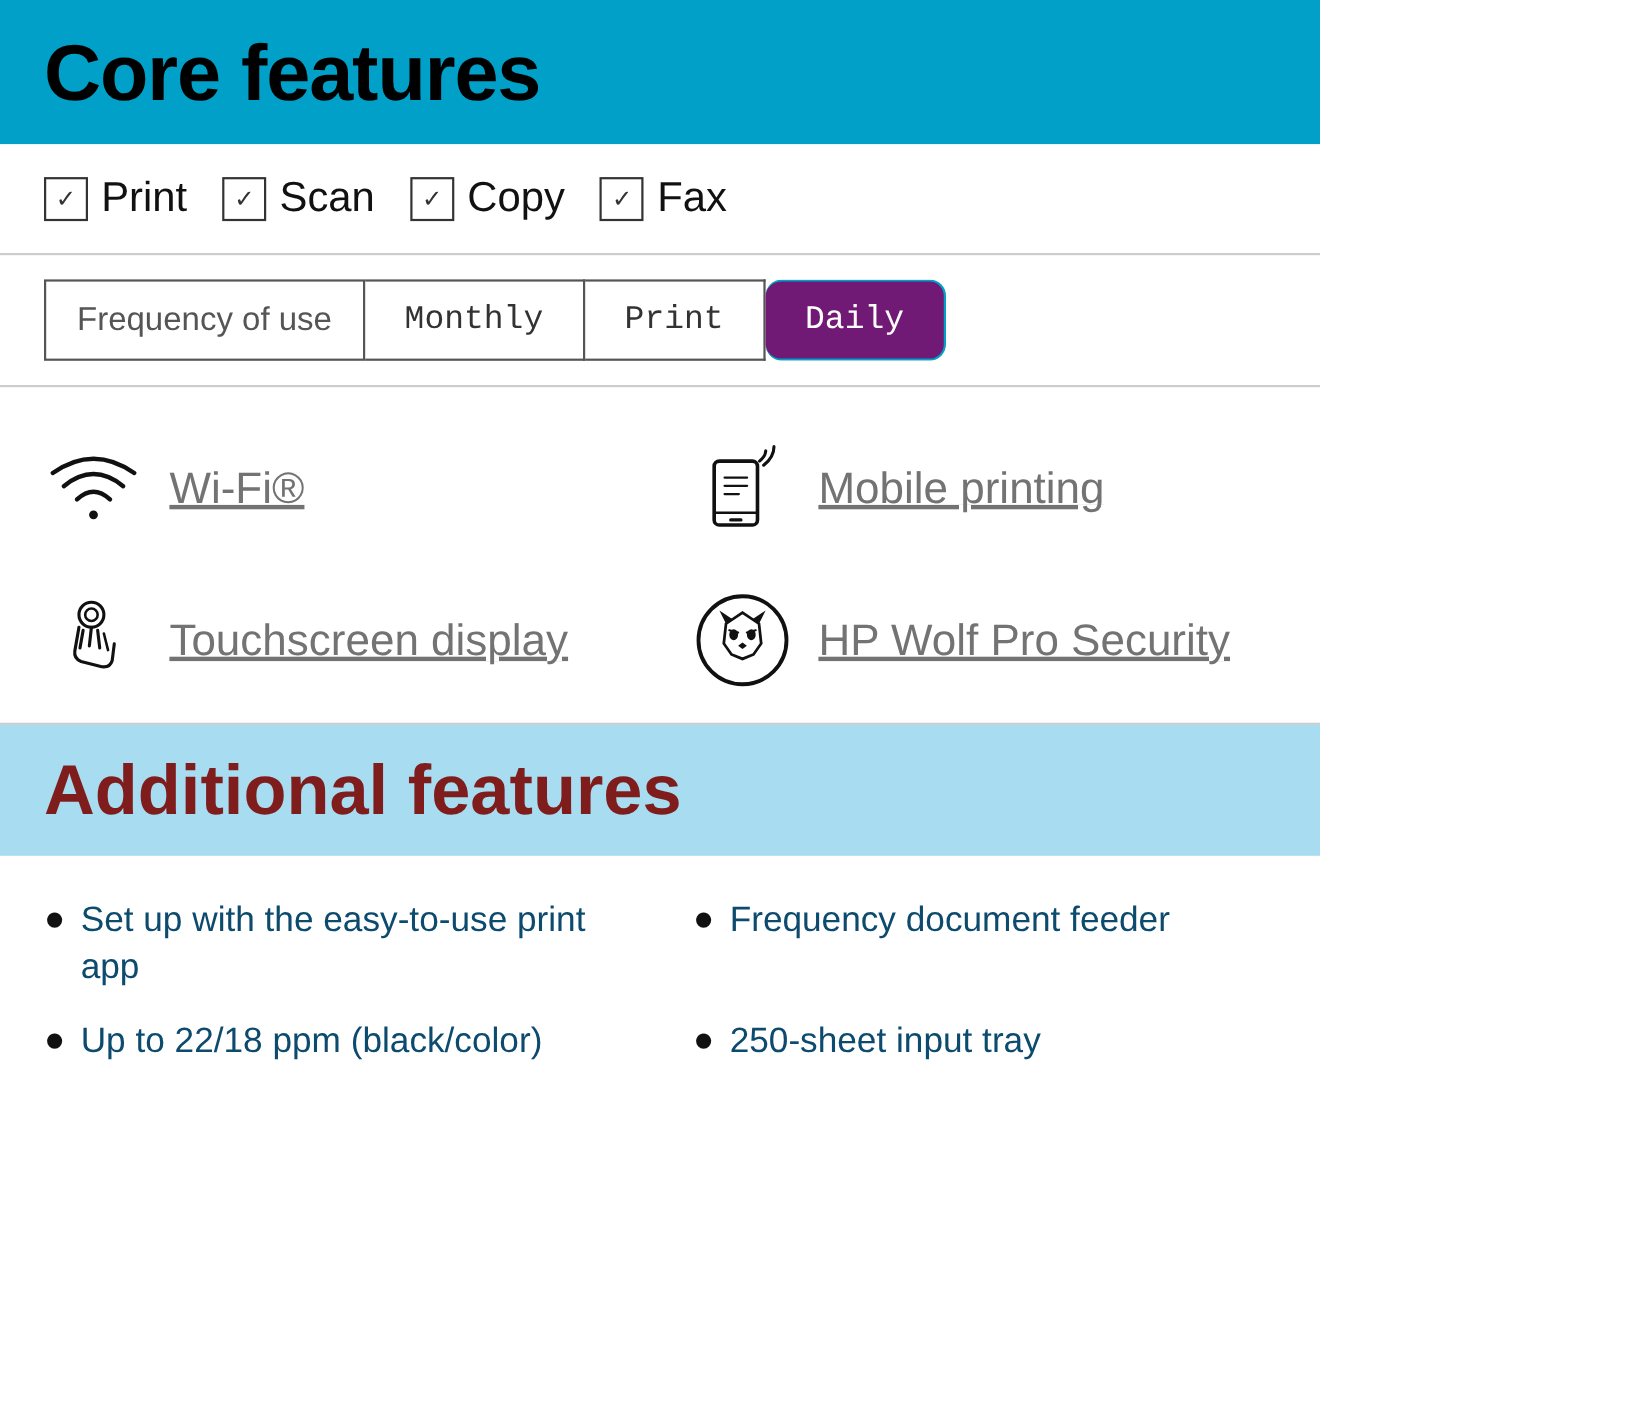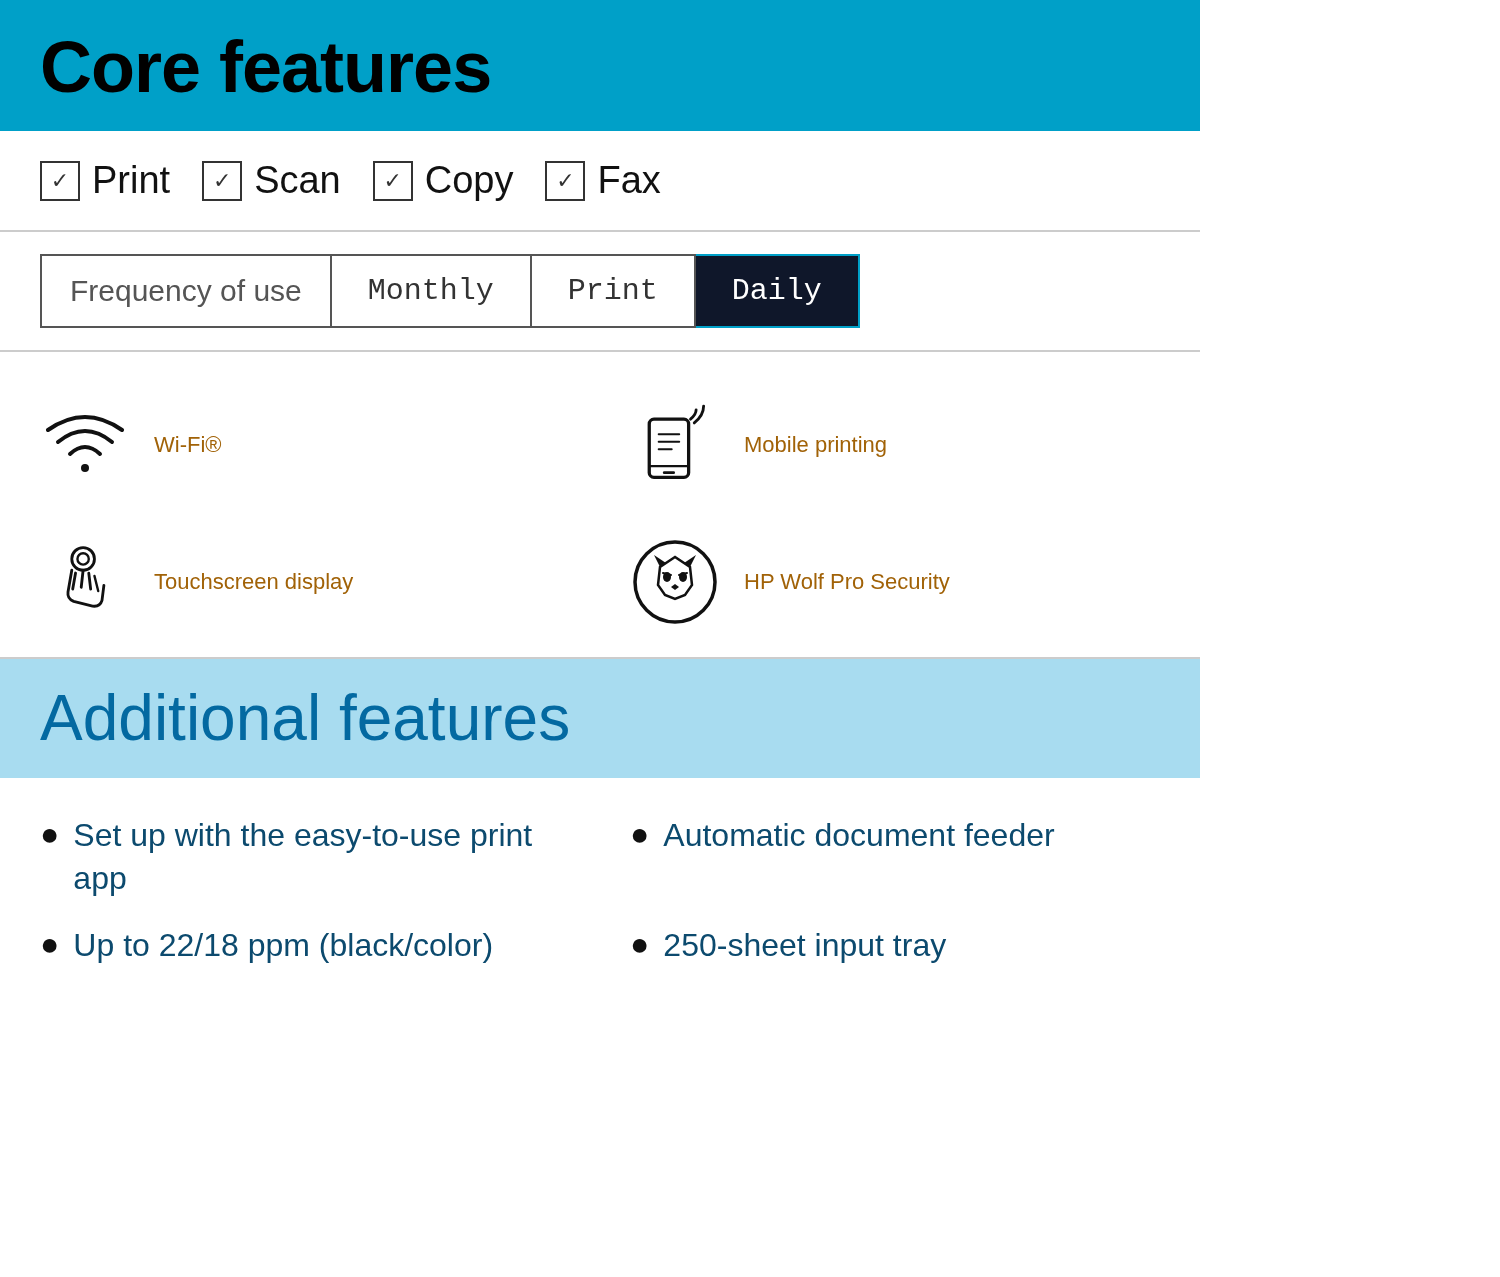--- a/index.html
+++ b/index.html
@@ -74,23 +74,24 @@
       border-left: none;
       padding: 18px 36px;
       font-size: 30px;
       color: #333;
       display: flex;
       align-items: center;
       cursor: pointer;
       font-family: Liberation Mono, monospace;
     }
     .freq-option.active {
-      background: #0f172a;
+      background: #701a75;
       color: #fff;
       border-color: #00A0C8;
+      border-radius: 15px;
     }
 
     
     .features-grid {
       display: grid;
       grid-template-columns: 1fr 1fr;
       padding: 40px 40px 20px 40px;
       gap: 30px 60px;
       border-bottom: 2px solid #ccc;
     }
@@ -101,23 +102,24 @@
       padding: 10px 0;
     }
     .feature-icon {
       width: 90px;
       flex-shrink: 0;
       display: flex;
       align-items: center;
       justify-content: center;
     }
     .feature-text {
-      font-size: 22px;
-      color: #a16207;
+      font-size: 40px;
+      color: #737373;
       font-weight: 400;
+      text-decoration: underline;
     }
 
     
     .wifi-svg {
       width: 80px;
       height: 65px;
     }
 
     
     .touch-svg {
@@ -137,22 +139,22 @@
       height: 90px;
     }
 
     
     .additional-header {
       background: #A8DCF0;
       padding: 24px 40px;
     }
     .additional-header h2 {
       font-size: 64px;
-      font-weight: 400;
-      color: #0369a1;
+      font-weight: 700;
+      color: #7f1d1d;
       line-height: 1.1;
     }
 
     
     .bullets-grid {
       display: grid;
       grid-template-columns: 1fr 1fr;
       padding: 36px 40px;
       gap: 24px 60px;
     }
@@ -291,21 +293,21 @@
   <h2>Additional features</h2>
 </div>
 
 <div class="bullets-grid">
   <div class="bullet-item">
     <span class="bullet-dot">●</span>
     <span class="bullet-text">Set up with the easy-to-use print app</span>
   </div>
   <div class="bullet-item">
     <span class="bullet-dot">●</span>
-    <span class="bullet-text">Automatic document feeder</span>
+    <span class="bullet-text">Frequency document feeder</span>
   </div>
   <div class="bullet-item">
     <span class="bullet-dot">●</span>
     <span class="bullet-text">Up to 22/18 ppm (black/color)</span>
   </div>
   <div class="bullet-item">
     <span class="bullet-dot">●</span>
     <span class="bullet-text">250-sheet input tray</span>
   </div>
 </div>

